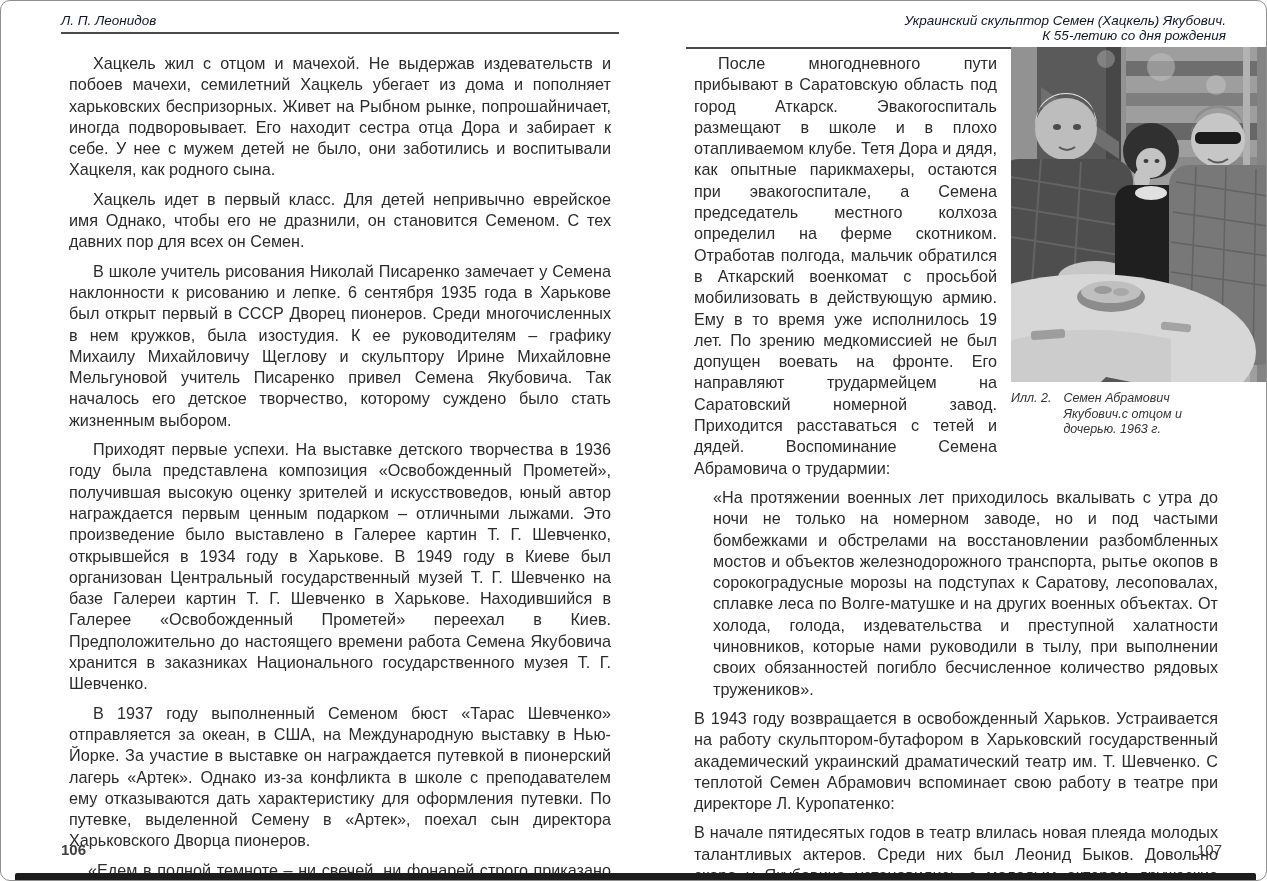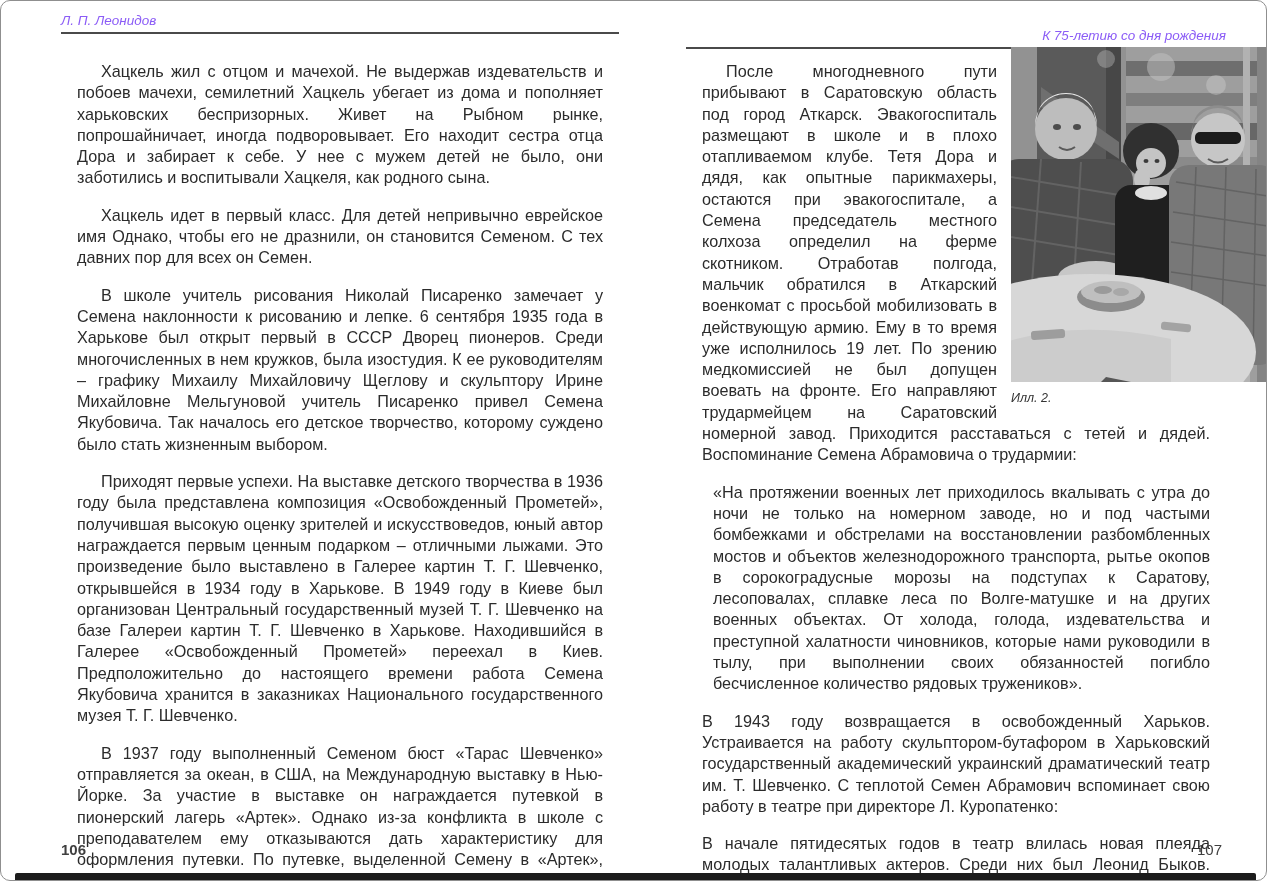--- a/index.html
+++ b/index.html
@@ -2,27 +2,27 @@
 <html lang="ru"><head>
 <meta charset="utf-8">
 <style>
   html,body{margin:0;padding:0;background:#fff;}
   .sheet{
     position:relative;width:1267px;height:881px;box-sizing:border-box;
     background:#fff;border:1px solid #8f8f8f;border-radius:10px;overflow:hidden;
     font-family:"Liberation Sans","DejaVu Sans",sans-serif;color:#2b2b2b;
   }
   .bottom-bar{position:absolute;left:14px;right:10px;bottom:0;height:7px;background:#1c1c1c;border-radius:2px 2px 0 0;}
-  .running-head{position:absolute;top:12px;font-style:italic;font-size:13.5px;color:#8b5cf6;border-bottom:2px solid #4a4a4a;padding-bottom:4px;}
+  .running-head{position:absolute;top:12px;font-style:italic;font-size:13.5px;color:#0f172a;border-bottom:2px solid #4a4a4a;padding-bottom:4px;}
   .rh-left{left:60px;width:558px;text-align:left;}
   .rh-right{left:685px;width:540px;text-align:right;line-height:15px;}
   .column{position:absolute;top:44px;font-size:16.2px;line-height:21.3px;}
   .col-left{left:60px;width:558px;}
   .col-right{left:685px;width:540px;}
-  .para{margin:16px;text-align:justify;}
+  .para{margin:8px;text-align:justify;}
   .para.indent{text-indent:24px;}
   .para.quote{margin-left:27px;}
   .para.flush{text-indent:0;}
   figure.photo-figure{float:right;margin:2px 0 4px 14px;width:215px;padding:0;}
   .photo-frame{width:263px;height:335px;background:#8f8f8f;overflow:hidden;}
   .photo-frame svg{display:block;}
   figcaption{display:flex;gap:12px;font-style:italic;font-size:12.5px;line-height:15.5px;color:#333;margin-top:9px;}
   .cap-label{white-space:nowrap;}
   .cap-text{flex:1;}
   .page-num{position:absolute;bottom:22px;font-size:15px;color:#3f3f3f;}
@@ -30,22 +30,22 @@
   .pn-right{right:44px;text-align:center;}
 </style>
 </head>
 <body>
 
 <div class="sheet">
 
   <div class="running-head rh-left">Л. П. Леонидов</div>
 
   <div class="running-head rh-right">
-    <br>
-    <span>К 75-летию со дня рождения</span>
+    <span>Украинский скульптор Семен (Хацкель) Якубович.</span><br>
+    <span>К 55-летию со дня рождения</span>
   </div>
 
   <div class="column col-left">
     <div>
         <p class="para indent">Хацкель жил с отцом и мачехой. Не выдержав издевательств и побоев мачехи, семилетний Хацкель убегает из дома и пополняет харьковских беспризорных. Живет на Рыбном рынке, попрошайничает, иногда подворовывает. Его находит сестра отца Дора и забирает к себе. У нее с мужем детей не было, они заботились и воспитывали Хацкеля, как родного сына.</p>
         <p class="para indent">Хацкель идет в первый класс. Для детей непривычно еврейское имя Однако, чтобы его не дразнили, он становится Семеном. С тех давних пор для всех он Семен.</p>
         <p class="para indent">В школе учитель рисования Николай Писаренко замечает у Семена наклонности к рисованию и лепке. 6 сентября 1935 года в Харькове был открыт первый в СССР Дворец пионеров. Среди многочисленных в нем кружков, была изостудия. К ее руководителям – графику Михаилу Михайловичу Щеглову и скульптору Ирине Михайловне Мельгуновой учитель Писаренко привел Семена Якубовича. Так началось его детское творчество, которому суждено было стать жизненным выбором.</p>
         <p class="para indent">Приходят первые успехи. На выставке детского творчества в 1936 году была представлена композиция «Освобожденный Прометей», получившая высокую оценку зрителей и искусствоведов, юный автор награждается первым ценным подарком – отличными лыжами. Это произведение было выставлено в Галерее картин Т. Г. Шевченко, открывшейся в 1934 году в Харькове. В 1949 году в Киеве был организован Центральный государственный музей Т. Г. Шевченко на базе Галереи картин Т. Г. Шевченко в Харькове. Находившийся в Галерее «Освобожденный Прометей» переехал в Киев. Предположительно до настоящего времени работа Семена Якубовича хранится в заказниках Национального государственного музея Т. Г. Шевченко.</p>
         <p class="para indent">В 1937 году выполненный Семеном бюст «Тарас Шевченко» отправляется за океан, в США, на Международную выставку в Нью-Йорке. За участие в выставке он награждается путевкой в пионерский лагерь «Артек». Однако из-за конфликта в школе с преподавателем ему отказываются дать характеристику для оформления путевки. По путевке, выделенной Семену в «Артек», поехал сын директора Харьковского Дворца пионеров.</p>
         <p class="para quote">«Едем в полной темноте – ни свечей, ни фонарей строго приказано не зажигать… На пути следования состав, особенно в дневное время, подвергался варварским налетам и бомбежкам немецкой авиации, несмотря на предупреждающие ярко-красные кресты на крышах эшелона. В результате многочисленных налетов одну треть состава разнесло в щепки».</p>
@@ -125,20 +125,21 @@
           <ellipse cx="110" cy="245" rx="8" ry="4" fill="#a8a8a8"></ellipse>
 
           <rect x="20" y="283" width="34" height="9" rx="3" fill="#9d9d9d" transform="rotate(-4 37 287)"></rect>
           <rect x="150" y="276" width="30" height="8" rx="3" fill="#a3a3a3" transform="rotate(6 165 280)"></rect>
 
           <polygon points="95,330 120,335 90,335" fill="#565656"></polygon>
         </svg>
       </div>
       <figcaption>
         <span class="cap-label">Илл. 2.</span>
+        <span class="cap-text">Семен Абрамович Якубович.с отцом и дочерью. 1963 г.</span>
       </figcaption>
     </figure>
     <div>
         <p class="para indent">После многодневного пути прибывают в Саратовскую область под город Аткарск. Эвакогоспиталь размещают в школе и в плохо отапливаемом клубе. Тетя Дора и дядя, как опытные парикмахеры, остаются при эвакогоспитале, а Семена председатель местного колхоза определил на ферме скотником. Отработав полгода, мальчик обратился в Аткарский военкомат с просьбой мобилизовать в действующую армию. Ему в то время уже исполнилось 19 лет. По зрению медкомиссией не был допущен воевать на фронте. Его направляют трудармейцем на Саратовский номерной завод. Приходится расставаться с тетей и дядей. Воспоминание Семена Абрамовича о трудармии:</p>
         <p class="para quote">«На протяжении военных лет приходилось вкалывать с утра до ночи не только на номерном заводе, но и под частыми бомбежками и обстрелами на восстановлении разбомбленных мостов и объектов железнодорожного транспорта, рытье окопов в сорокоградусные морозы на подступах к Саратову, лесоповалах, сплавке леса по Волге-матушке и на других военных объектах. От холода, голода, издевательства и преступной халатности чиновников, которые нами руководили в тылу, при выполнении своих обязанностей погибло бесчисленное количество рядовых тружеников».</p>
         <p class="para flush">В 1943 году возвращается в освобожденный Харьков. Устраивается на работу скульптором-бутафором в Харьковский государственный академический украинский драматический театр им. Т. Шевченко. С теплотой Семен Абрамович вспоминает свою работу в театре при директоре Л. Куропатенко:</p>
         <p class="para flush">В начале пятидесятых годов в театр влилась новая плеяда молодых талантливых актеров. Среди них был Леонид Быков. Довольно скоро у Якубовича установились с молодым актером дружеские отношения. Он вспоминает о Быкове как о добром отзывчивом человеке, считает своим любимым актером. Возможно поэтому период работы Быкова в театре особенно памятен, интересен и дорог скульптору-бутафору.</p>
       </div>
   </div>
 

